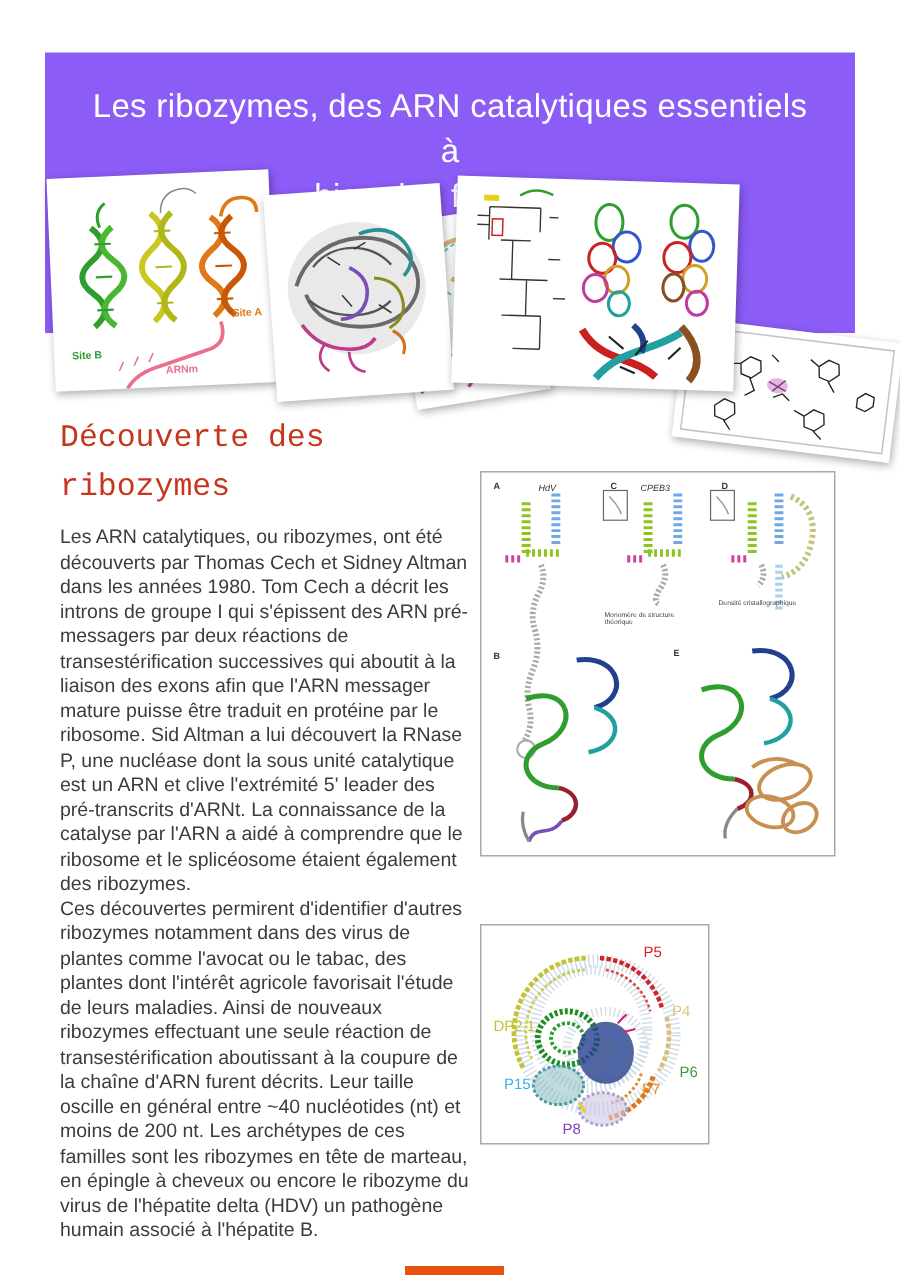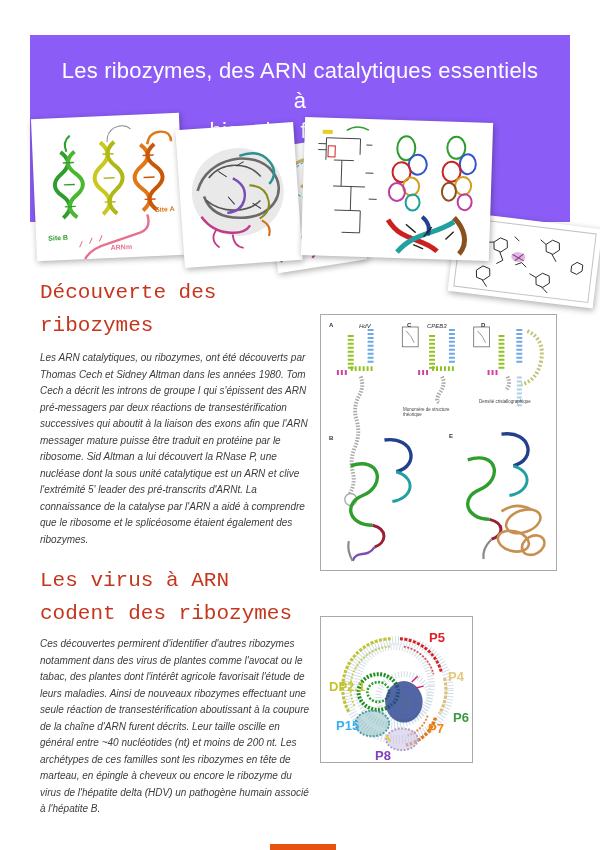--- a/index.html
+++ b/index.html
@@ -26,34 +26,34 @@
   .lbl-siteb{left:12px;top:116px;}
   .lbl-sitea{left:120px;top:92px;}
   .lbl-arnm{left:74px;top:128px;}
   
   .col-left{position:absolute;left:40px;top:276px;width:273px;z-index:1;}
   .sec-heading{
     font-family:Liberation Mono, monospace;font-weight:400;
     font-size:21px;line-height:33px;margin:0 0 8px 0;
   }
   .sec-heading.second{margin-top:16px;margin-bottom:6px;}
-  .body-par{margin:0;font-size:10px;line-height:16.5px;color:#3C3C3C;font-style:italic;}
+  .body-par{margin:0;font-size:13px;line-height:16.5px;color:#3C3C3C;}
   
   .fig-box{position:absolute;background:#fff;border:1px solid #a9a9a9;box-sizing:border-box;}
   .fig-cpeb3{left:320px;top:314px;width:237px;height:257px;z-index:1;}
   .fig-lasso{left:320px;top:616px;width:153px;height:147px;z-index:1;}
   .fig-box svg{display:block;width:100%;height:100%;}
   .panel-letter{position:absolute;font-size:6px;font-weight:bold;color:#333;line-height:1;}
   .panel-title{position:absolute;font-size:6px;font-style:italic;color:#333;line-height:1;}
   .panel-note{position:absolute;font-size:4.5px;color:#444;line-height:1.2;width:60px;}
   .pl-a{left:8px;top:7px;} .pl-c{left:86px;top:7px;} .pl-d{left:160px;top:7px;}
   .pl-b{left:8px;top:120px;} .pl-e{left:128px;top:118px;}
   .pt-hdv{left:38px;top:8px;} .pt-cpeb3{left:106px;top:8px;}
   .pn-c{left:82px;top:92px;} .pn-d{left:158px;top:84px;}
-  .lasso-label{position:absolute;font-size:13px;font-weight:bold;line-height:1;}
+  .lasso-label{position:absolute;font-size:10px;font-weight:normal;line-height:1;}
   .ll-0{left:8px;top:31px;} .ll-1{left:108px;top:14px;} .ll-2{left:127px;top:53px;}
   .ll-3{left:132px;top:94px;} .ll-4{left:107px;top:105px;} .ll-5{left:54px;top:132px;}
   .ll-6{left:15px;top:102px;}
   .fig-caption{
     position:absolute;width:238px;font-family:"Liberation Serif",serif;font-style:italic;
     font-size:10px;line-height:12.5px;color:#3a3a3a;z-index:1;
   }
   .cap1{left:322px;top:578px;}
   .cap2{left:322px;top:783px;width:225px;}
   
@@ -172,21 +172,20 @@
         <path d="M60,18 l5,4 M64,46 l6,-3 l5,4"></path>
       </g>
       <ellipse cx="66" cy="38" rx="7" ry="5" fill="#d8a0d8" opacity="0.75"></ellipse>
       <path d="M60,36 l12,5 M63,42 l8,-8" stroke="#804080" stroke-width="1"></path>
     </svg>
   </div>
 
   <div class="col-left">
     <h2 class="sec-heading" style="color: rgb(197, 54, 29);">Découverte des ribozymes</h2>
     <p class="body-par" style="color: rgb(60, 60, 60);">Les ARN catalytiques, ou ribozymes, ont été découverts par Thomas Cech et Sidney Altman dans les années 1980. Tom Cech a décrit les introns de groupe I qui s'épissent des ARN pré-messagers par deux réactions de transestérification successives qui aboutit à la liaison des exons afin que l'ARN messager mature puisse être traduit en protéine par le ribosome. Sid Altman a lui découvert la RNase P, une nucléase dont la sous unité catalytique est un ARN et clive l'extrémité 5' leader des pré-transcrits d'ARNt. La connaissance de la catalyse par l'ARN a aidé à comprendre que le ribosome et le splicéosome étaient également des ribozymes.</p>
-    <h2 class="sec-heading second" style="color: rgb(197, 54, 29);">Les virus à ARN codent des ribozymes</h2>
     <p class="body-par" style="color: rgb(60, 60, 60);">Ces découvertes permirent d'identifier d'autres ribozymes notamment dans des virus de plantes comme l'avocat ou le tabac, des plantes dont l'intérêt agricole favorisait l'étude de leurs maladies. Ainsi de nouveaux ribozymes effectuant une seule réaction de transestérification aboutissant à la coupure de la chaîne d'ARN furent décrits. Leur taille oscille en général entre ~40 nucléotides (nt) et moins de 200 nt. Les archétypes de ces familles sont les ribozymes en tête de marteau, en épingle à cheveux ou encore le ribozyme du virus de l'hépatite delta (HDV) un pathogène humain associé à l'hépatite B.</p>
   </div>
 
   <div class="fig-box fig-cpeb3">
     <svg viewBox="0 0 237 257">
 
       <g>
         <path d="M30,20 v36" stroke="#8fc31f" stroke-width="6" stroke-dasharray="2,2" fill="none"></path>
         <path d="M30,54 h22" stroke="#8fc31f" stroke-width="5" stroke-dasharray="2,2" fill="none"></path>
         <path d="M50,14 v34" stroke="#6fa8e8" stroke-width="6" stroke-dasharray="2,2" fill="none"></path>

